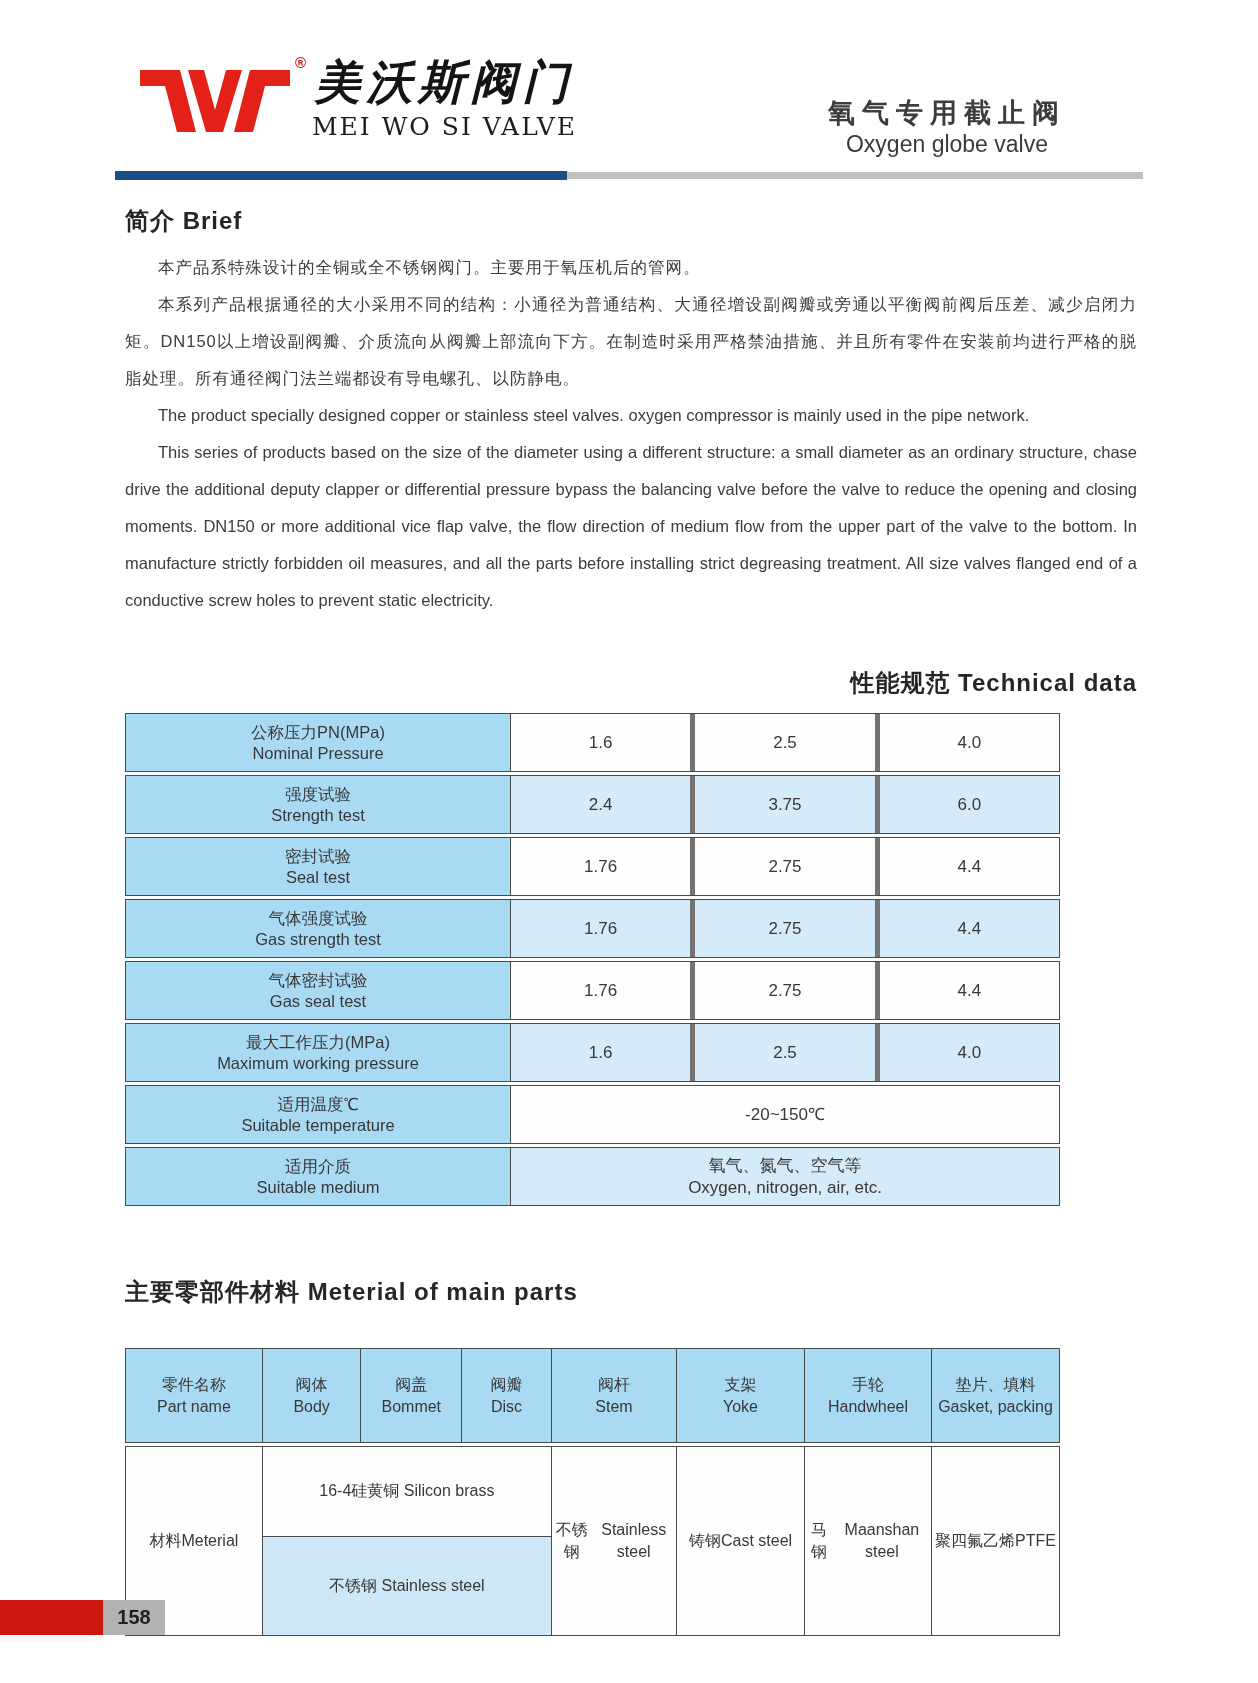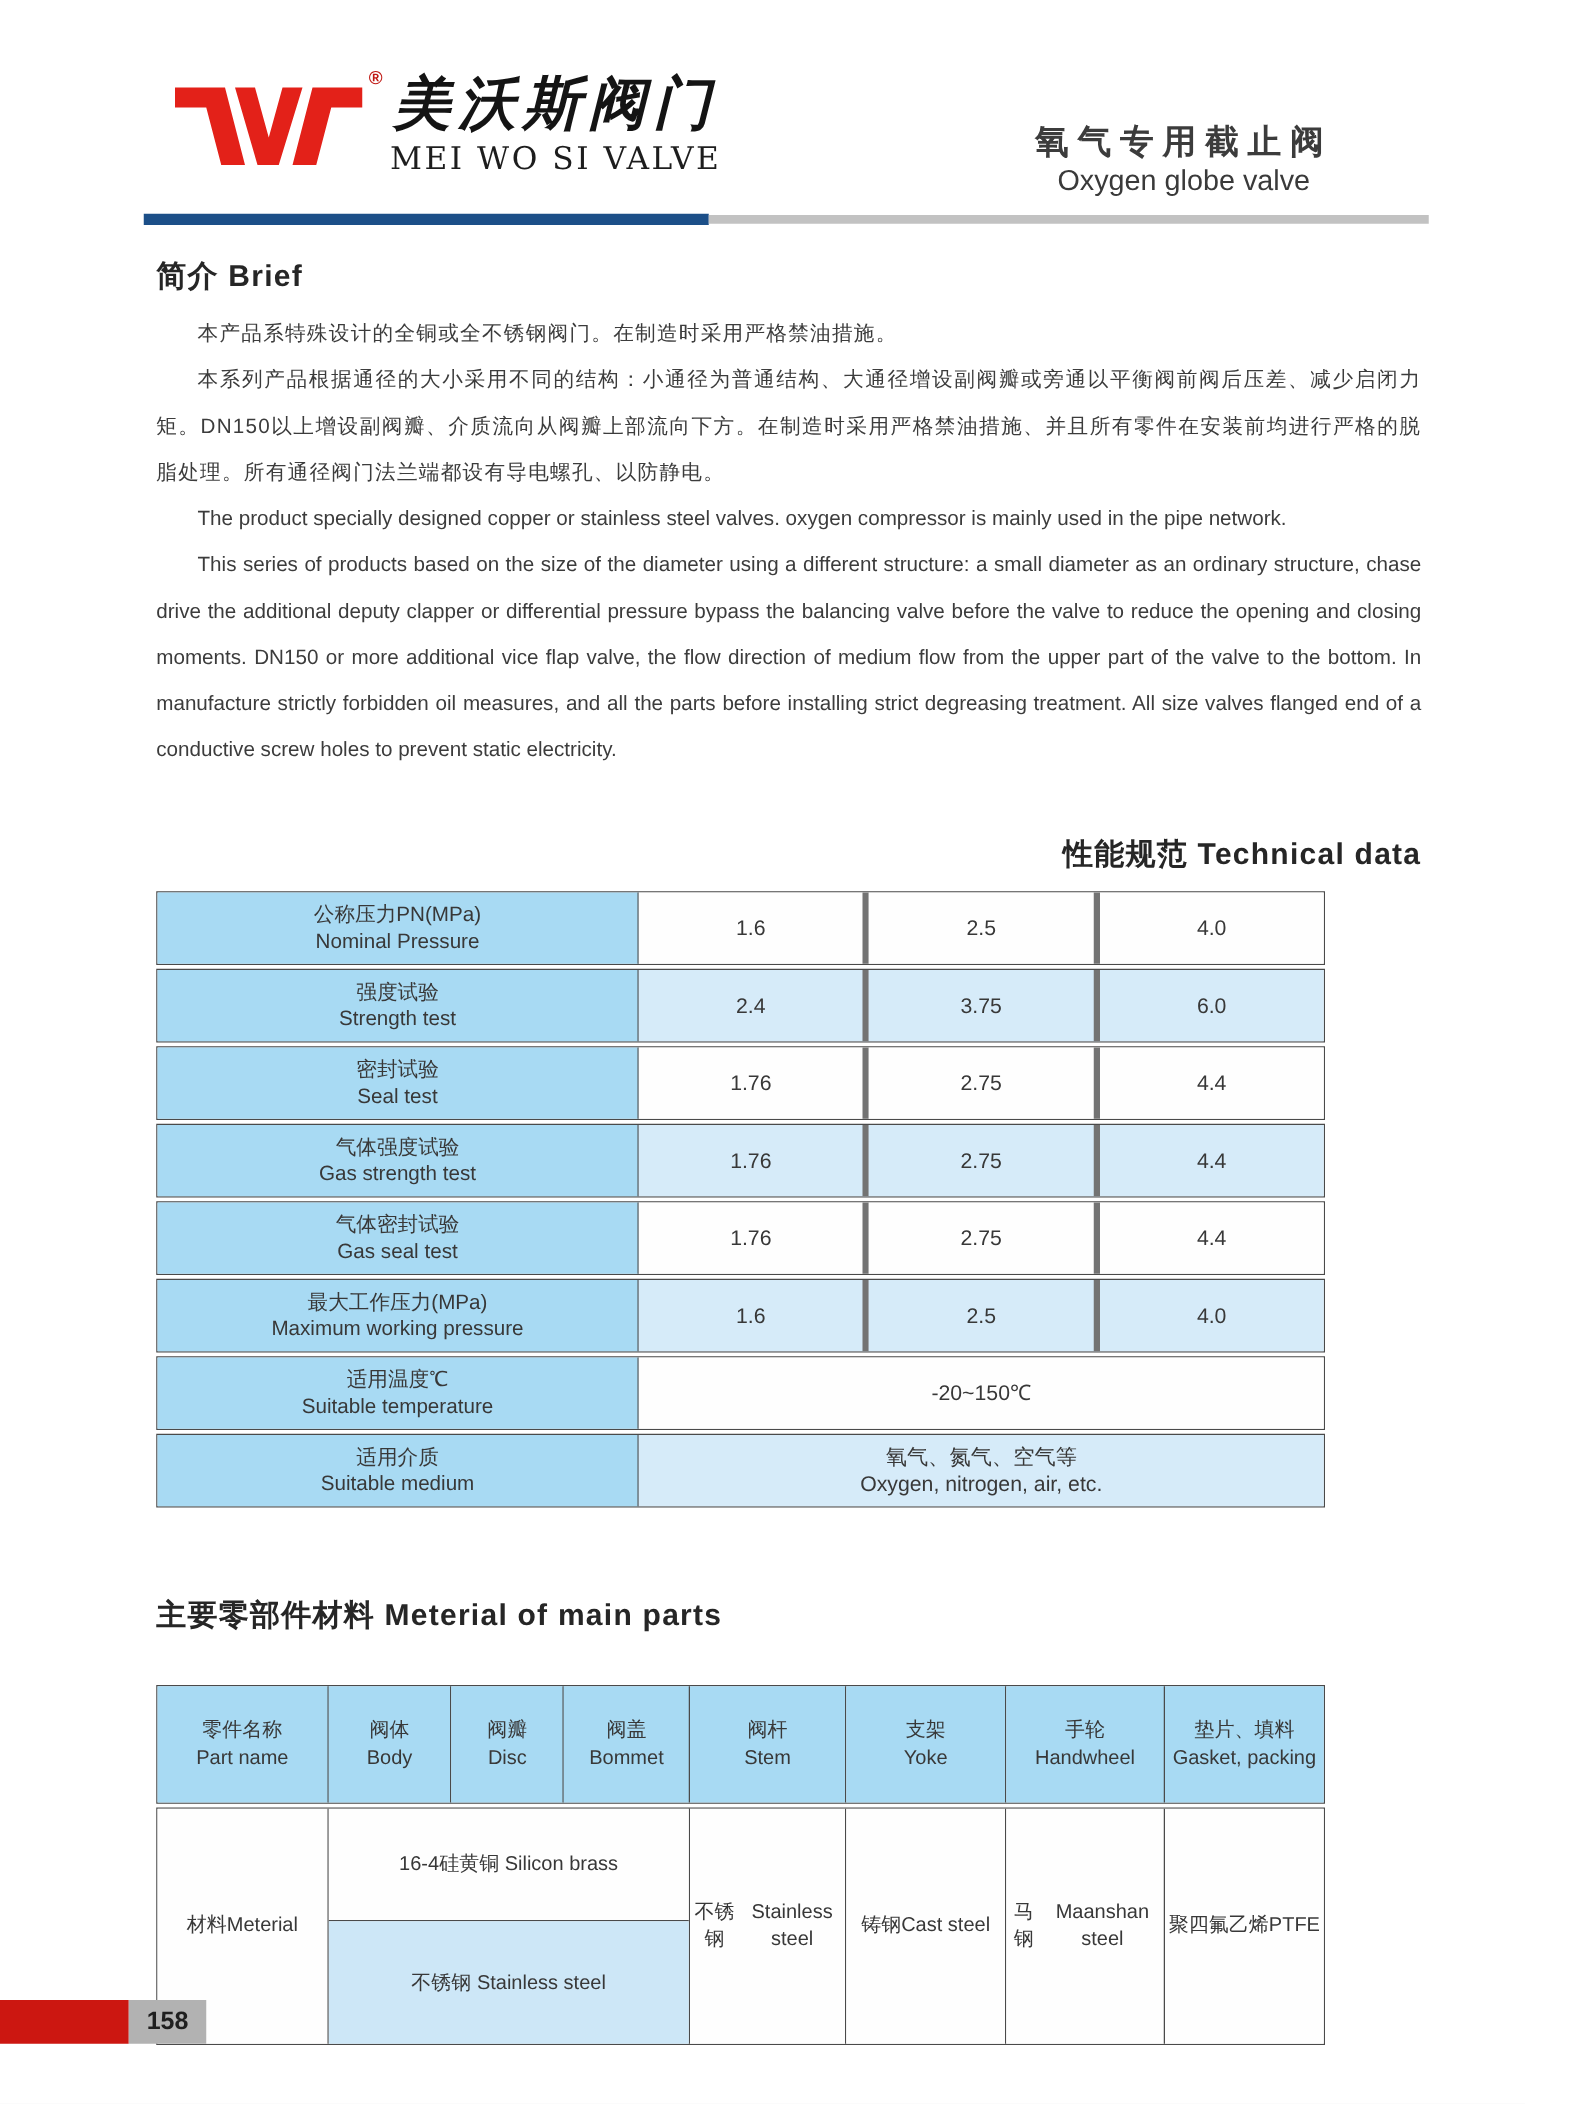--- a/index.html
+++ b/index.html
@@ -123,21 +123,21 @@
   </div>
 
   <div class="divider">
     <div class="divider-blue"></div>
     <div class="divider-gray"></div>
   </div>
 
   <div class="content">
 
     <div class="section-title brief-title">简介 Brief</div>
-    <p class="para para-cn">本产品系特殊设计的全铜或全不锈钢阀门。在制造时采用严格禁油措施。</p>
+    <p class="para para-cn">本产品系特殊设计的全铜或全不锈钢阀门。主要用于氧压机后的管网。</p>
     <p class="para para-cn">本系列产品根据通径的大小采用不同的结构：小通径为普通结构、大通径增设副阀瓣或旁通以平衡阀前阀后压差、减少启闭力矩。DN150以上增设副阀瓣、介质流向从阀瓣上部流向下方。在制造时采用严格禁油措施、并且所有零件在安装前均进行严格的脱脂处理。所有通径阀门法兰端都设有导电螺孔、以防静电。</p>
     <p class="para">The product specially designed copper or stainless steel valves. oxygen compressor is mainly used in the pipe network.</p>
     <p class="para">This series of products based on the size of the diameter using a different structure: a small diameter as an ordinary structure, chase drive the additional deputy clapper or differential pressure bypass the balancing valve before the valve to reduce the opening and closing moments. DN150 or more additional vice flap valve, the flow direction of medium flow from the upper part of the valve to the bottom. In manufacture strictly forbidden oil measures, and all the parts before installing strict degreasing treatment. All size valves flanged end of a conductive screw holes to prevent static electricity.</p>
 
     <div class="section-title tech-title">性能规范 Technical data</div>
 
     <div class="t1">
       <div class="t1-row">
         <div class="t1-label">
           <div>公称压力PN(MPa)</div>
@@ -216,27 +216,27 @@
     <div class="t2">
       <div class="t2-header">
         <div class="t2-hcell c1">
           <div>零件名称</div>
           <div>Part name</div>
         </div>
         <div class="t2-hcell c2">
           <div>阀体</div>
           <div>Body</div>
         </div>
+        <div class="t2-hcell c3">
+          <div>阀盖</div>
+          <div>Bommet</div>
+        </div>
         <div class="t2-hcell c4">
           <div>阀瓣</div>
           <div>Disc</div>
-        </div>
-        <div class="t2-hcell c3">
-          <div>阀盖</div>
-          <div>Bommet</div>
         </div>
         <div class="t2-hcell c5">
           <div>阀杆</div>
           <div>Stem</div>
         </div>
         <div class="t2-hcell c6">
           <div>支架</div>
           <div>Yoke</div>
         </div>
         <div class="t2-hcell c7">

